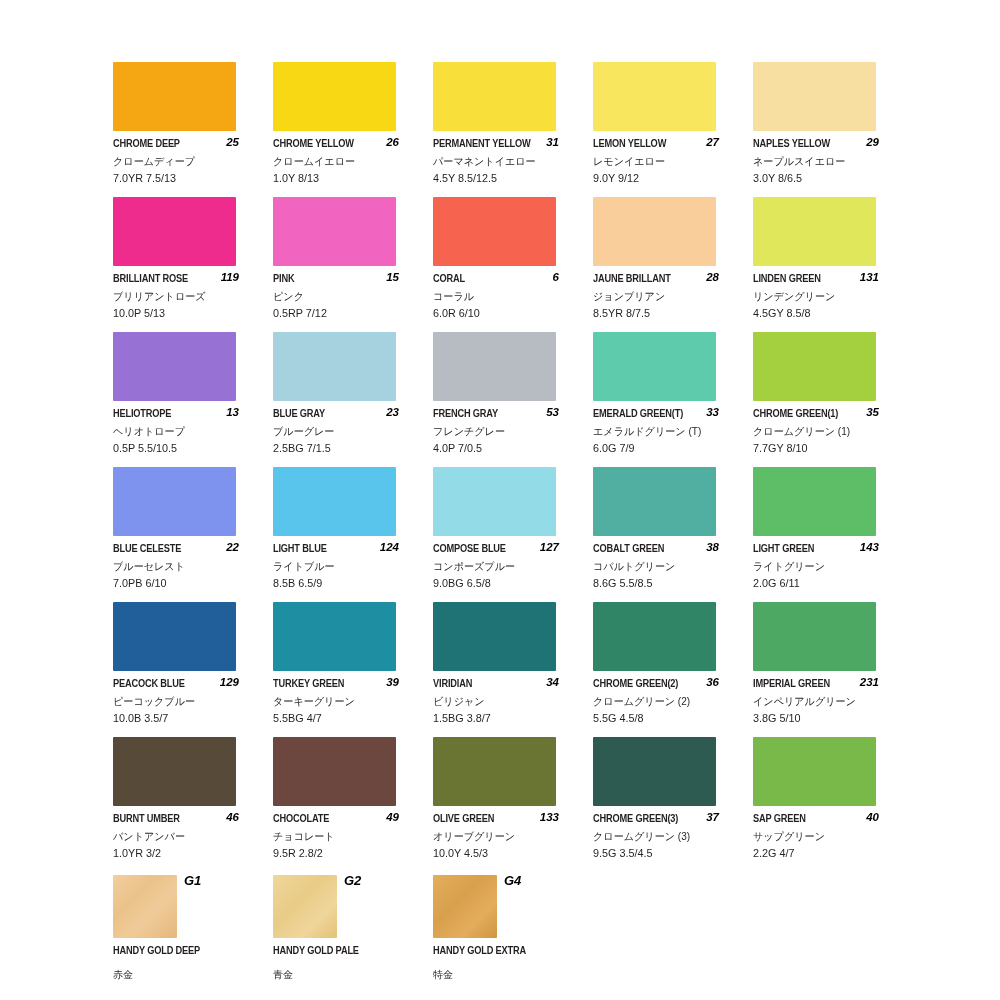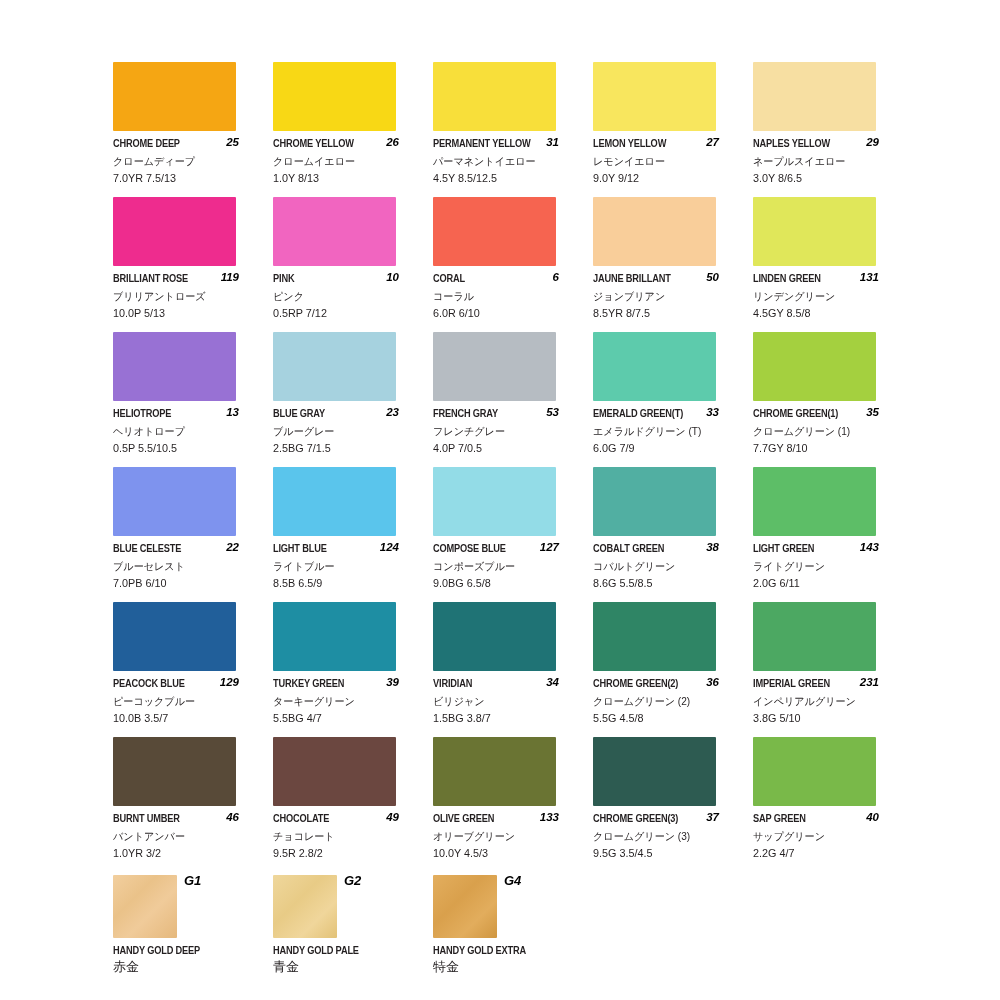--- a/index.html
+++ b/index.html
@@ -127,22 +127,22 @@
     margin-top: 6px;
     font-size: 10.5px;
     font-weight: 700;
     letter-spacing: -0.2px;
     transform: scaleX(0.88);
     transform-origin: left center;
     white-space: nowrap;
     color: #231f20;
   }
   .metallic-name-jp {
-    margin-top: 4px;
-    font-size: 13px;
+    margin-top: 12px;
+    font-size: 10px;
     line-height: 13px;
     white-space: nowrap;
     color: #231f20;
   }
   .gold-deep   { background-image: linear-gradient(135deg,#f2cf9f 0%,#eac289 35%,#f0cb9a 60%,#e5b87c 100%); }
   .gold-pale   { background-image: linear-gradient(135deg,#efd79c 0%,#e8cb86 40%,#f0d69b 70%,#e2c277 100%); }
   .silver      { background-image: linear-gradient(135deg,#f0f0f1 0%,#e3e3e6 35%,#ededf0 65%,#dcdce0 100%); }
   .gold-extra  { background-image: linear-gradient(135deg,#e3ae5e 0%,#d9a04c 40%,#e2ad5d 70%,#cf9640 100%); }
 </style>
 </head>
@@ -202,39 +202,39 @@
           <div class="name-en">BRILLIANT ROSE</div>
           <div class="code-no">119</div>
         </div>
         <div class="name-jp">ブリリアントローズ</div>
         <div class="munsell">10.0P 5/13</div>
       </div>
       <div class="swatch-cell">
         <div class="swatch-chip" style="background: rgb(241, 101, 192);"></div>
         <div class="label-row">
           <div class="name-en">PINK</div>
-          <div class="code-no">10</div>
+          <div class="code-no">15</div>
         </div>
         <div class="name-jp">ピンク</div>
         <div class="munsell">0.5RP 7/12</div>
       </div>
       <div class="swatch-cell">
         <div class="swatch-chip" style="background: rgb(246, 100, 80);"></div>
         <div class="label-row">
           <div class="name-en">CORAL</div>
           <div class="code-no">6</div>
         </div>
         <div class="name-jp">コーラル</div>
         <div class="munsell">6.0R 6/10</div>
       </div>
       <div class="swatch-cell">
         <div class="swatch-chip" style="background: rgb(249, 206, 154);"></div>
         <div class="label-row">
           <div class="name-en">JAUNE BRILLANT</div>
-          <div class="code-no">50</div>
+          <div class="code-no">28</div>
         </div>
         <div class="name-jp">ジョンブリアン</div>
         <div class="munsell">8.5YR 8/7.5</div>
       </div>
       <div class="swatch-cell">
         <div class="swatch-chip" style="background: rgb(224, 231, 90);"></div>
         <div class="label-row">
           <div class="name-en">LINDEN GREEN</div>
           <div class="code-no">131</div>
         </div>

